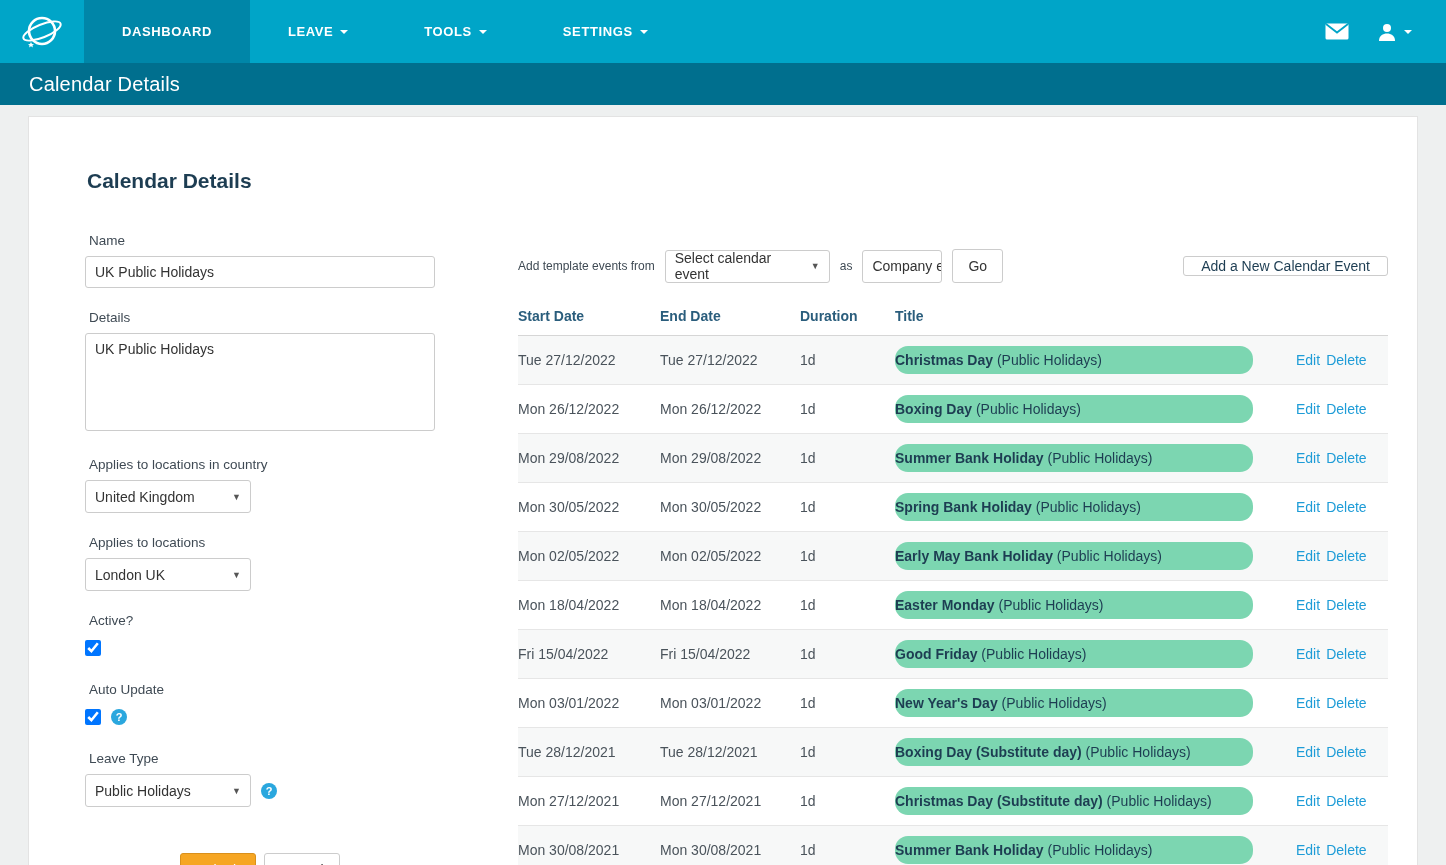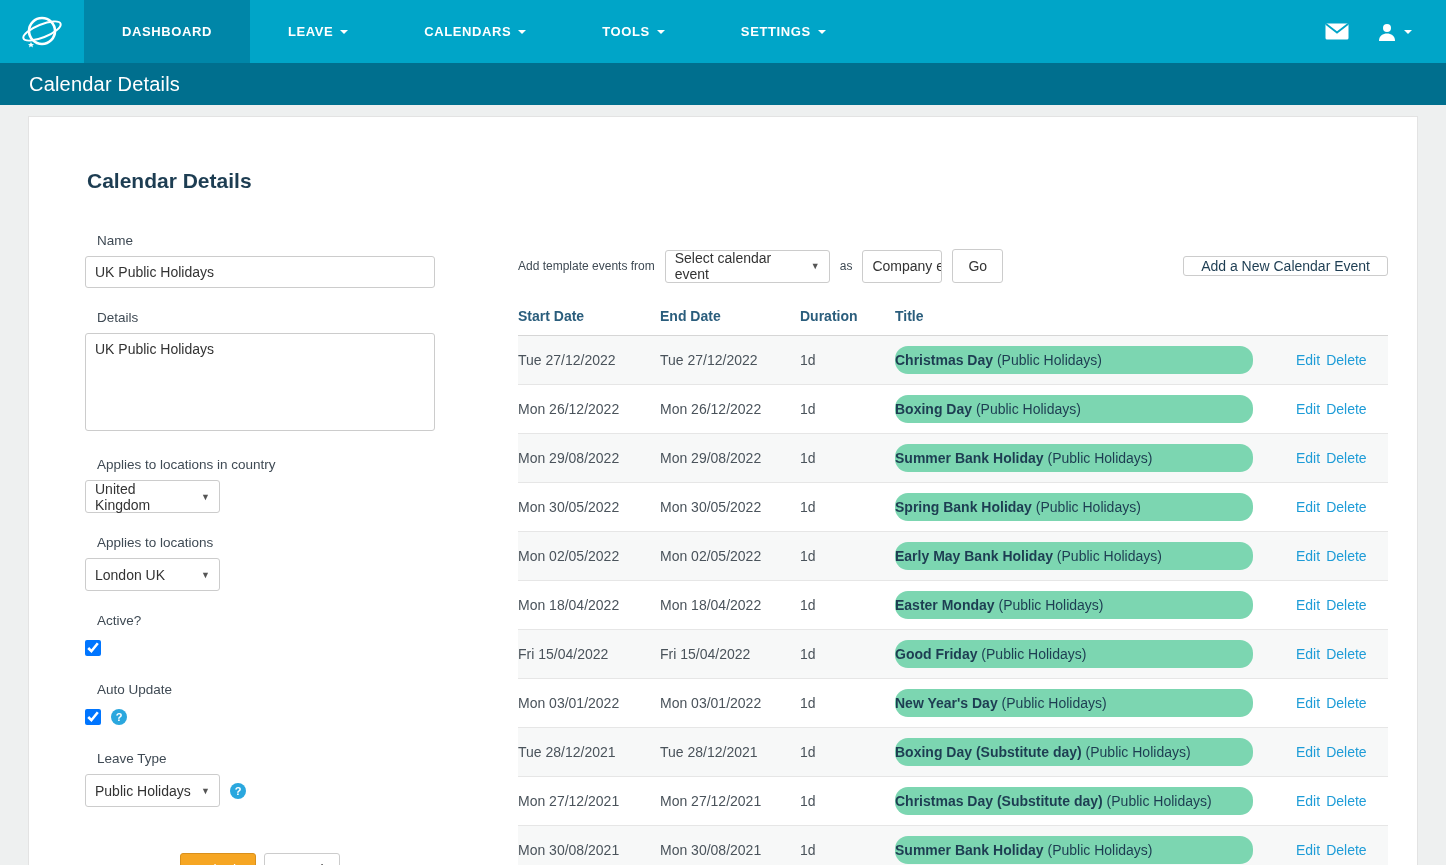--- a/index.html
+++ b/index.html
@@ -22,29 +22,29 @@
   .nav-icon { display:flex; align-items:center; cursor:pointer; }
   
   .page-header { height:42px; background:#006f8e; color:#fff; display:flex; align-items:center; padding:0 29px; }
   .page-header h1 { margin:0; font-size:20px; font-weight:500; letter-spacing:.2px; }
   
   .card { margin:11px 28px 0 28px; background:#fff; border:1px solid #e3e3e3; height:1200px; padding:0 29px; }
   .card h2 { margin:52px 0 0 29px; font-size:21px; font-weight:bold; color:#1d3d52; }
   .content { display:flex; }
   
   .form-col { width:350px; margin-left:27px; flex-shrink:0; }
-  .form-col label.fl { display:block; font-size:13.5px; color:#3f4a54; margin:22px 12px 8px; }
+  .form-col label.fl { display:block; font-size:13.5px; color:#3f4a54; margin:22px 4px 8px; }
   .form-col label.fl.first { margin-top:40px; }
   input.text, textarea.text, .select {
     width:100%; border:1px solid #ccc; border-radius:3px; background:#fff;
     font-family:"Liberation Sans", sans-serif; font-size:14px; color:#333; padding:7px 9px;
   }
   textarea.text { height:98px; resize:none; }
   .select { display:flex; align-items:center; justify-content:space-between; cursor:pointer; height:33px; }
-  .select.small { width:135px; }
+  .select.small { width:166px; }
   .select .sel-caret { font-size:9px; color:#555; margin-left:8px; }
   .chk-row { margin-top:4px; display:flex; align-items:center; }
   .chk-row input { width:16px; height:16px; margin:4px 0; }
   .help { display:inline-block; width:16px; height:16px; border-radius:50%; background:#2aa7de; color:#fff;
           font-size:11px; font-weight:bold; text-align:center; line-height:16px; margin-left:10px; cursor:pointer; }
   .btn-row { margin-top:46px; display:flex; justify-content:center; gap:8px; }
   .btn { font-family:"Liberation Sans", sans-serif; font-size:14px; border-radius:3px; padding:8px 15px; cursor:pointer; }
   .btn-submit { background:#f6a623; border:1px solid #d9901c; color:#fff; }
   .btn-cancel { background:#fff; border:1px solid #ccc; color:#333; }
   .btn-plain  { background:#fff; border:1px solid #ccc; color:#333; }
@@ -85,24 +85,20 @@
   </div>
   <div class="nav-items" id="nav-items">
       <div class="nav-item active">
         <span>DASHBOARD</span>
       </div>
       <div class="nav-item">
         <span>LEAVE</span>
         <span class="caret"></span>
       </div>
       <div class="nav-item">
-        <span>CALENDARS</span>
-        <span class="caret"></span>
-      </div>
-      <div class="nav-item">
         <span>TOOLS</span>
         <span class="caret"></span>
       </div>
       <div class="nav-item">
         <span>SETTINGS</span>
         <span class="caret"></span>
       </div>
     </div>
   <div class="nav-right">
     <span class="nav-icon">

